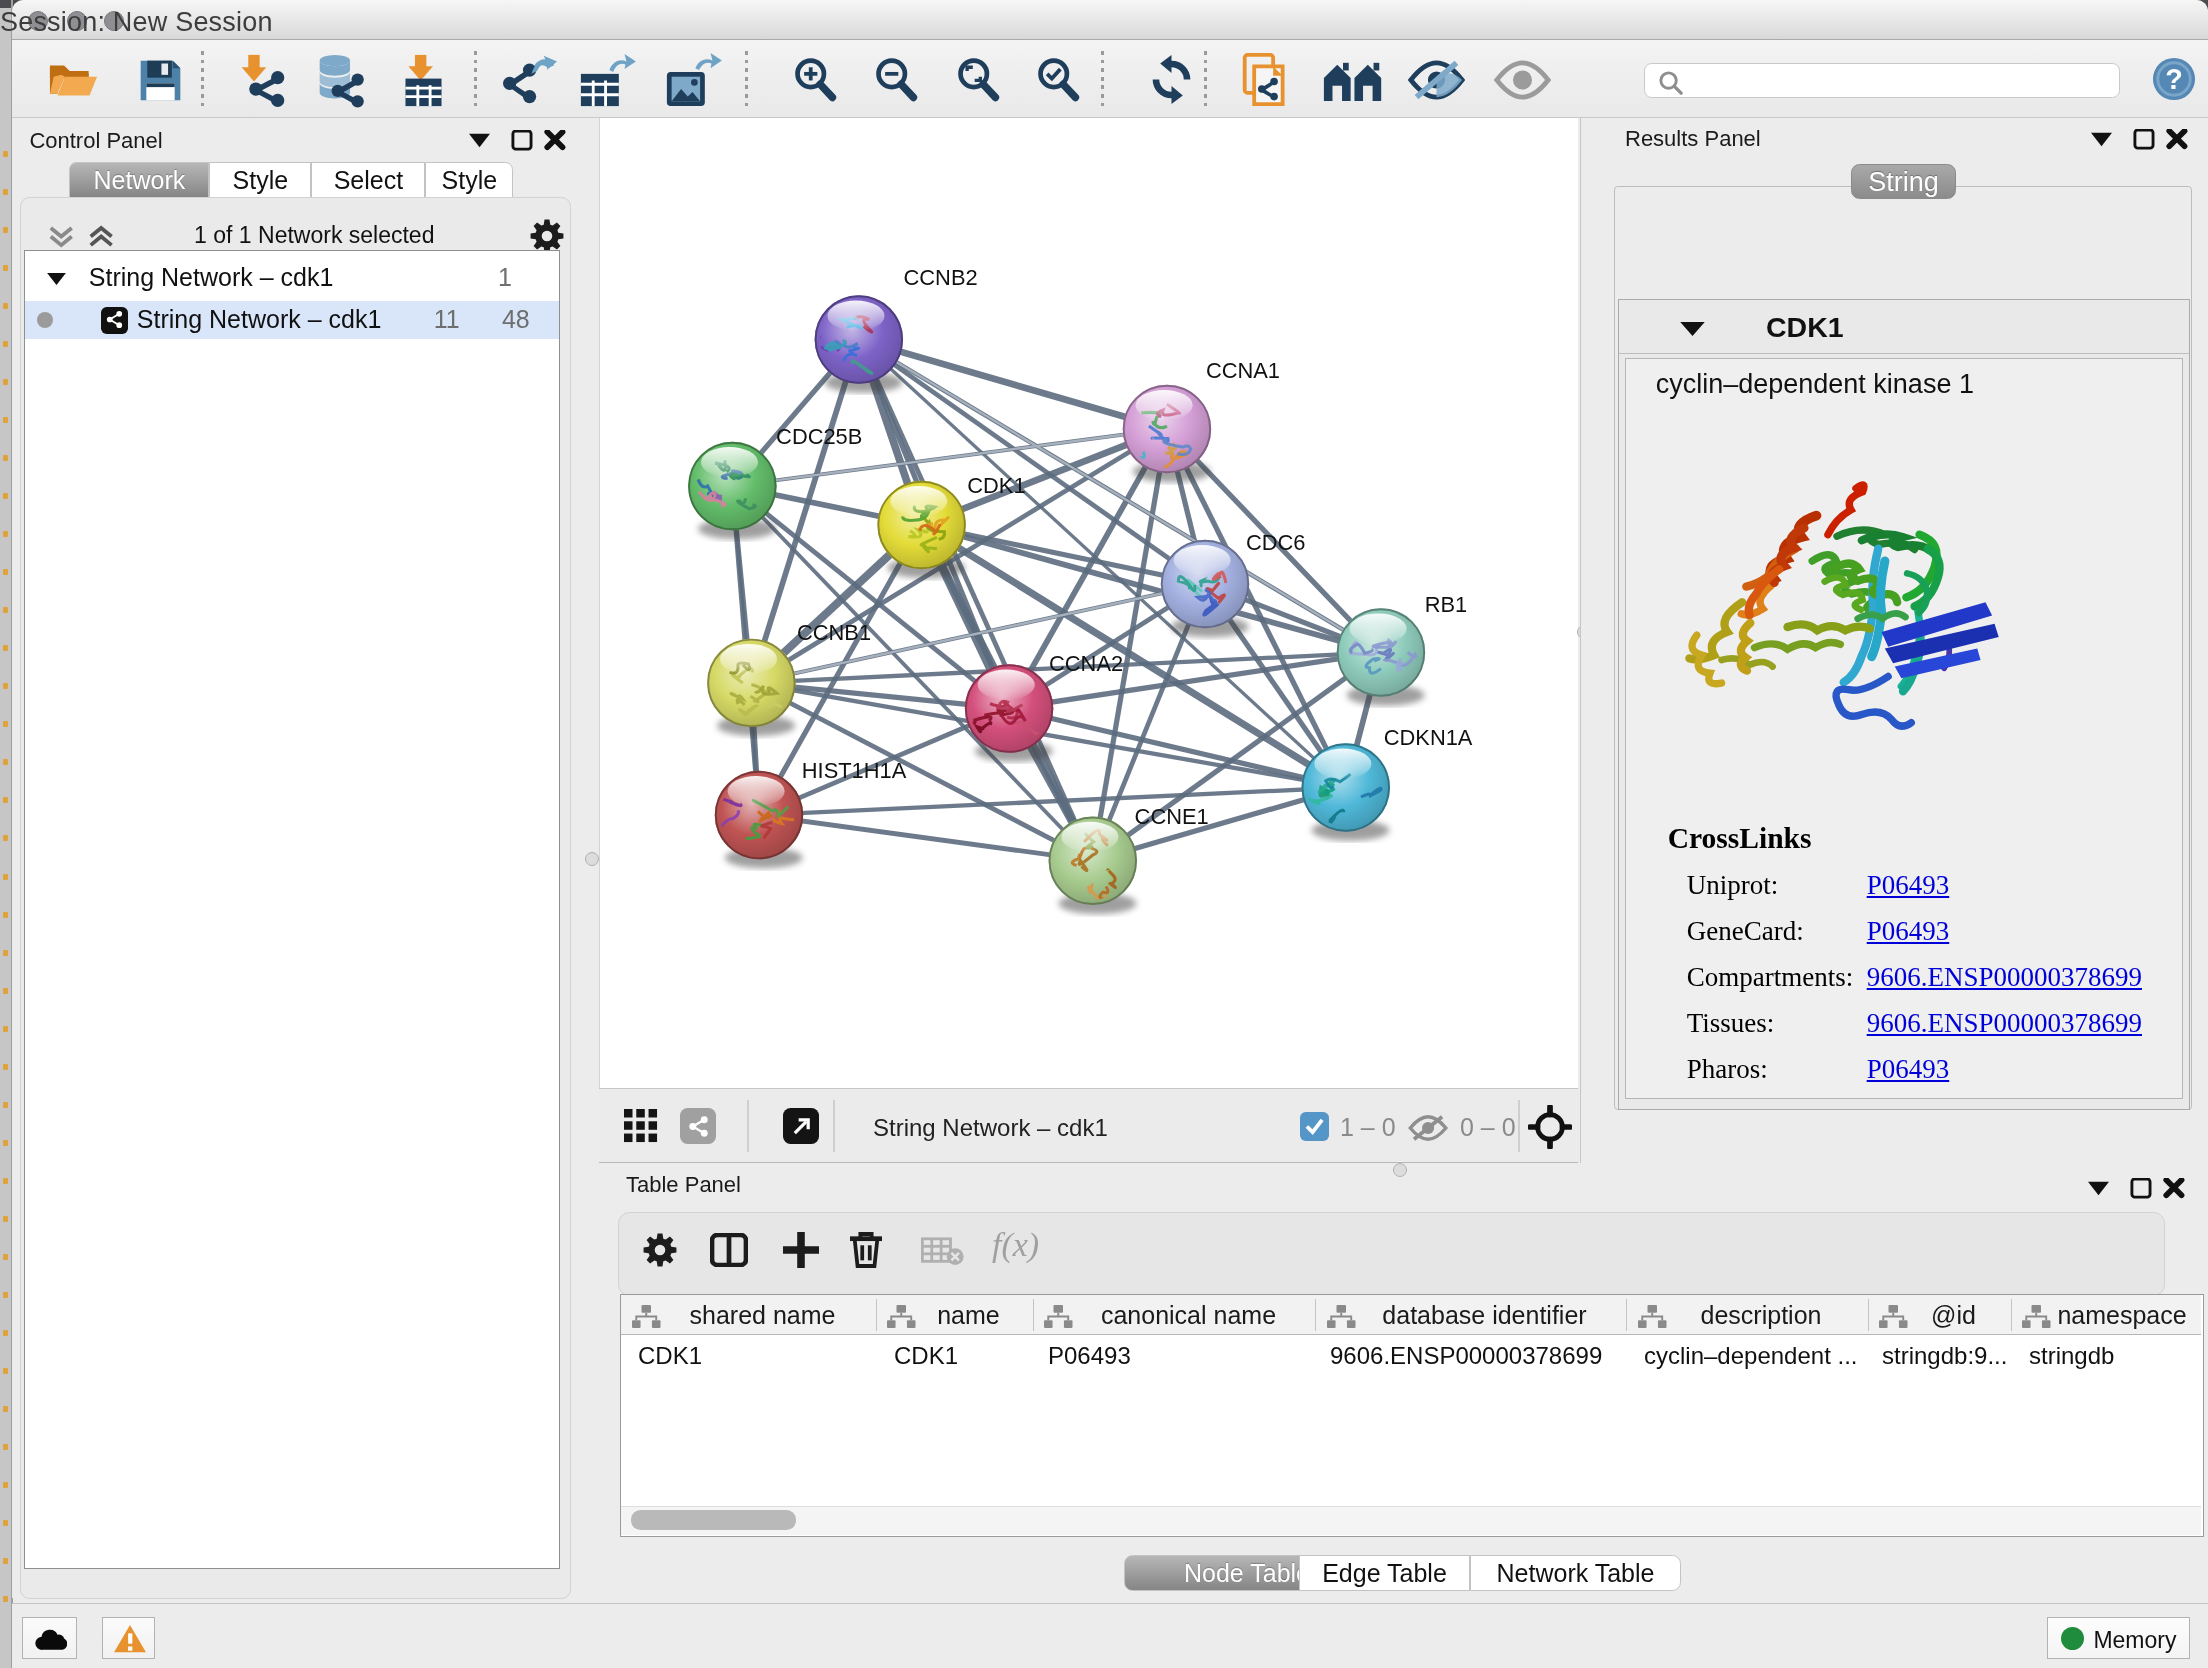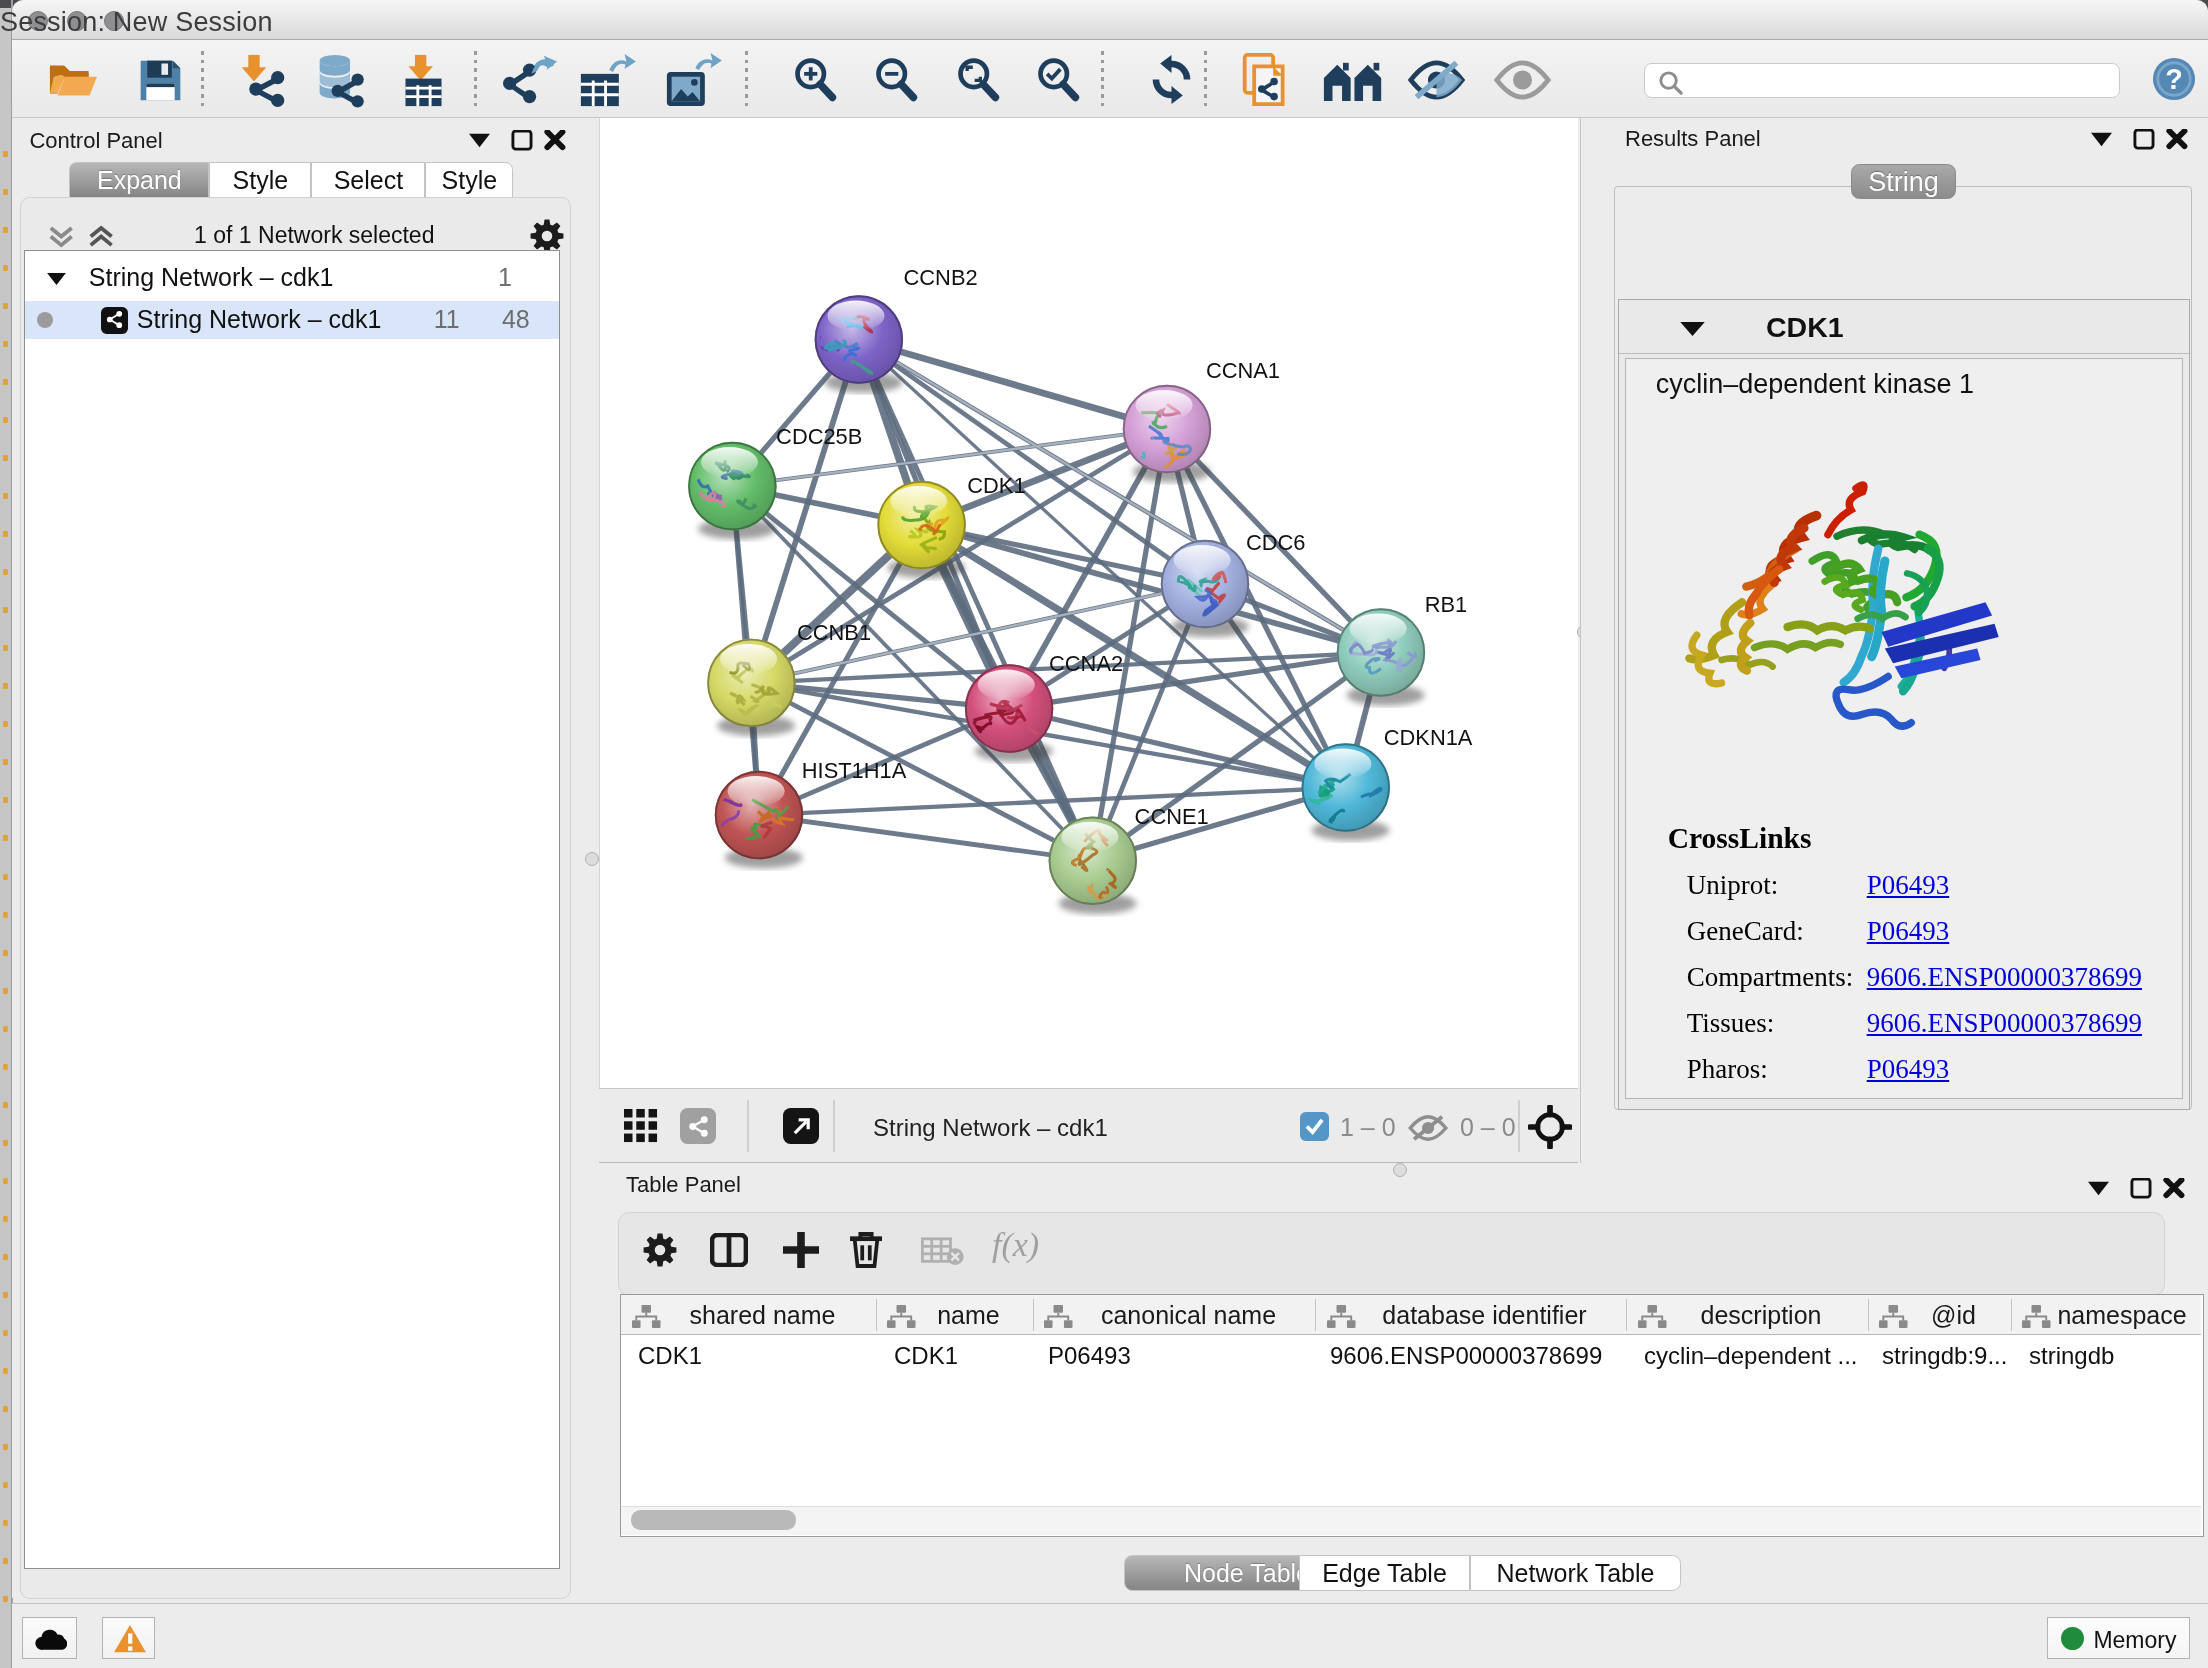--- a/index.html
+++ b/index.html
@@ -283,21 +283,21 @@
 </div>
 
 <div class="abs" id="ctl">
   <div class="abs ptitle" style="left:17px;top:9.5px;">Control Panel</div>
   <svg class="abs" style="left:457px;top:12.4px" width="105" height="21" viewBox="0 0 110 22">
     <path d="M0 4 h22 L11 18 Z" fill="#111"></path>
     <rect x="46" y="1" width="19" height="19" rx="3" fill="none" stroke="#111" stroke-width="3"></rect>
     <path d="M82 2 L98 18 M98 2 L82 18" stroke="#111" stroke-width="6" stroke-linecap="round"></path>
   </svg>
 
-  <div class="tab tabsel" style="left:57px;width:140px;border-radius:7.6px 0 0 0;">Expand</div>
+  <div class="tab tabsel" style="left:57px;width:140px;border-radius:7.6px 0 0 0;">Network</div>
   <div class="tab" style="left:197px;width:102px;">Style</div>
   <div class="tab" style="left:299px;width:114px;">Select</div>
   <div class="tab" style="left:413px;width:88px;border-radius:0 7.6px 0 0;">Style</div>
 
   <div class="abs" id="ctlbox"></div>
 
   <div class="abs" id="ctlhead">
     <svg class="abs" style="left:23px;top:11.4px" width="76" height="27" viewBox="0 0 80 28">
       <g fill="none" stroke="#8a8a8a" stroke-width="4">
         <path d="M4 4 l11 9 11-9"></path>

